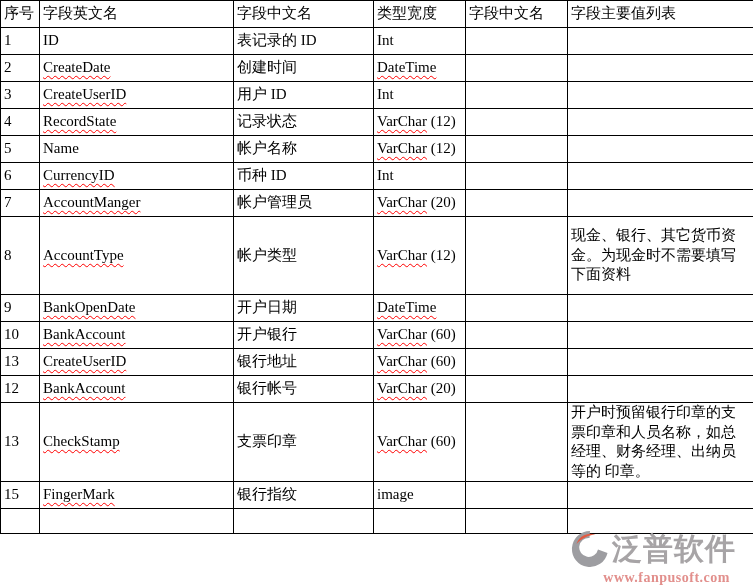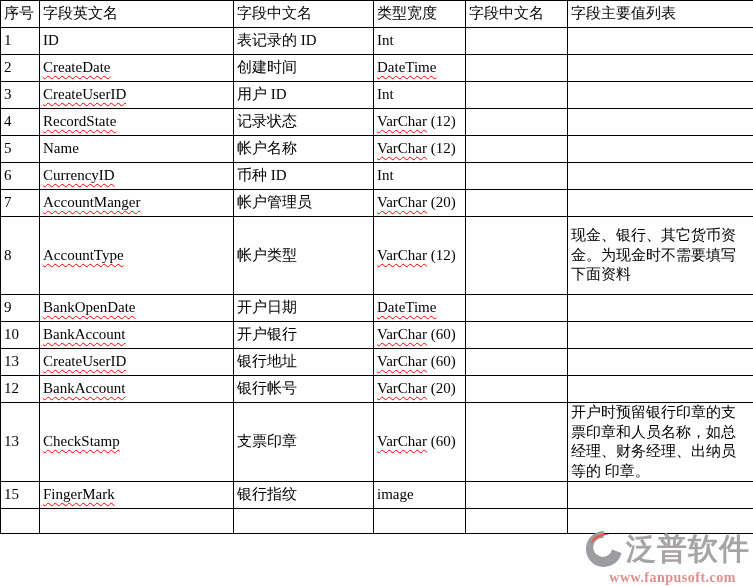--- a/index.html
+++ b/index.html
@@ -32,40 +32,40 @@
   tr.row.last{height:25px;}
   .sq{
     text-decoration:underline wavy #ff0000;
     text-decoration-thickness:1px;
     text-underline-offset:3px;
     text-decoration-skip-ink:none;
   }
   
   .watermark{
     position:absolute;
-    right:3px;
+    right:17px;
     bottom:1px;
     display:flex;
     flex-direction:column;
     align-items:flex-end;
     line-height:1;
   }
   .wm-top{display:flex;align-items:center;gap:2px;}
   .wm-brand{
     font-size:30px;
     font-weight:bold;
     letter-spacing:1px;
     font-family:"Liberation Sans","DejaVu Sans",sans-serif;
   }
   .wm-url{
     font-size:14px;
     font-weight:bold;
     letter-spacing:0.5px;
     margin-top:2px;
-    margin-right:14px;
+    margin-right:6px;
     font-family:"Liberation Serif","DejaVu Serif",serif;
   }
 </style>
 </head>
 <body>
 
 <div class="page">
 
   <table class="schema">
     <colgroup>

